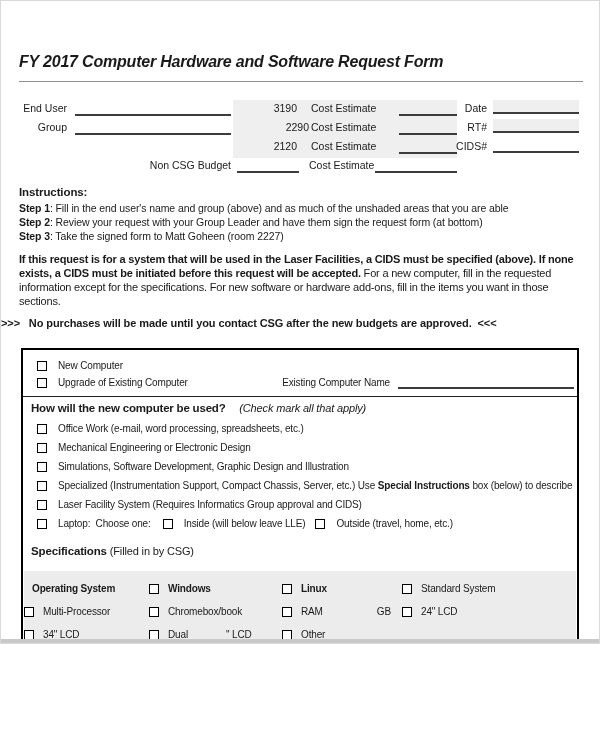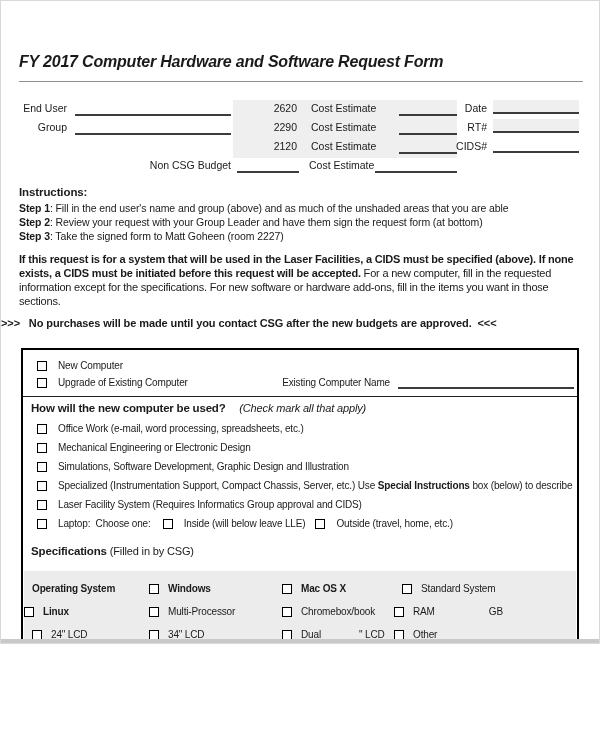--- a/index.html
+++ b/index.html
@@ -70,25 +70,25 @@
 
   <div class="hdr">
     <div class="blockA"></div>
 
     <span class="lbl" style="left:0;top:3px;width:66px">End User</span>
     <div class="ul" style="left:74px;top:3px;width:156px"></div>
 
     <span class="lbl" style="left:0;top:22px;width:66px">Group</span>
     <div class="ul" style="left:74px;top:22px;width:156px"></div>
 
-    <span class="lbl" style="left:240px;top:3px;width:56px">2620</span>
+    <span class="lbl" style="left:240px;top:3px;width:56px">3190</span>
     <span class="llbl" style="left:310px;top:3px">Cost Estimate</span>
     <div class="ul" style="left:398px;top:3px;width:58px"></div>
 
-    <span class="lbl" style="left:240px;top:22px;width:56px">2290</span>
+    <span class="lbl" style="left:252px;top:22px;width:56px">2290</span>
     <span class="llbl" style="left:310px;top:22px">Cost Estimate</span>
     <div class="ul" style="left:398px;top:22px;width:58px"></div>
 
     <span class="lbl" style="left:240px;top:41px;width:56px">2120</span>
     <span class="llbl" style="left:310px;top:41px">Cost Estimate</span>
     <div class="ul" style="left:398px;top:41px;width:58px"></div>
 
     <span class="lbl" style="left:0;top:60px;width:230px">Non CSG Budget</span>
     <div class="ul" style="left:236px;top:60px;width:62px"></div>
     <span class="llbl" style="left:308px;top:60px">Cost Estimate</span>
@@ -176,30 +176,26 @@
 
       <div class="tcell hd first">
         <span>Operating System</span>
       </div>
       <div class="tcell hd">
         <span class="cb"></span>
         <span>Windows</span>
       </div>
       <div class="tcell hd">
         <span class="cb"></span>
-        <span>Mac OS X</span>
-      </div>
+        <span>Linux</span>
+      </div>
+
       <div class="tcell first">
         <span class="cb"></span>
         <span>Standard System</span>
-      </div>
-
-      <div class="tcell hd">
-        <span class="cb"></span>
-        <span>Linux</span>
       </div>
       <div class="tcell">
         <span class="cb"></span>
         <span>Multi-Processor</span>
       </div>
       <div class="tcell">
         <span class="cb"></span>
         <span>Chromebox/book</span>
       </div>
       <div class="tcell">

